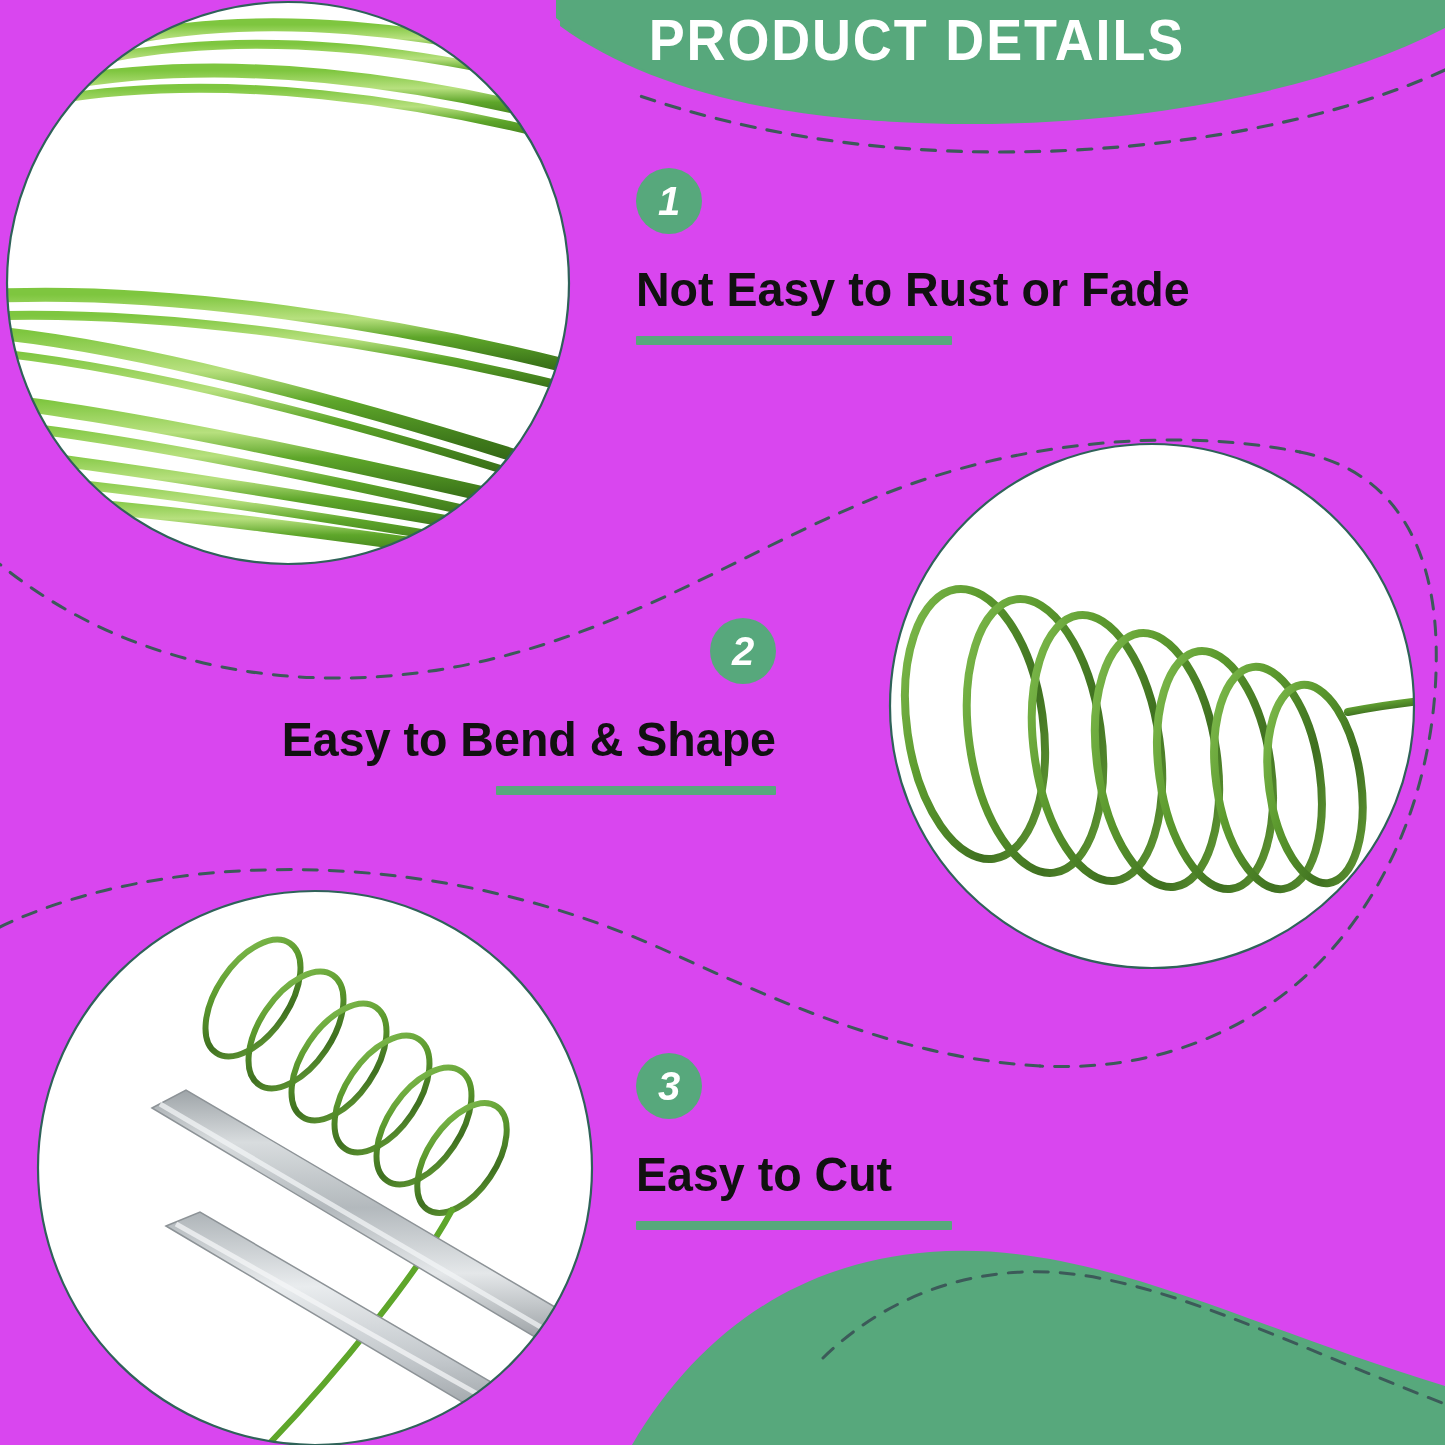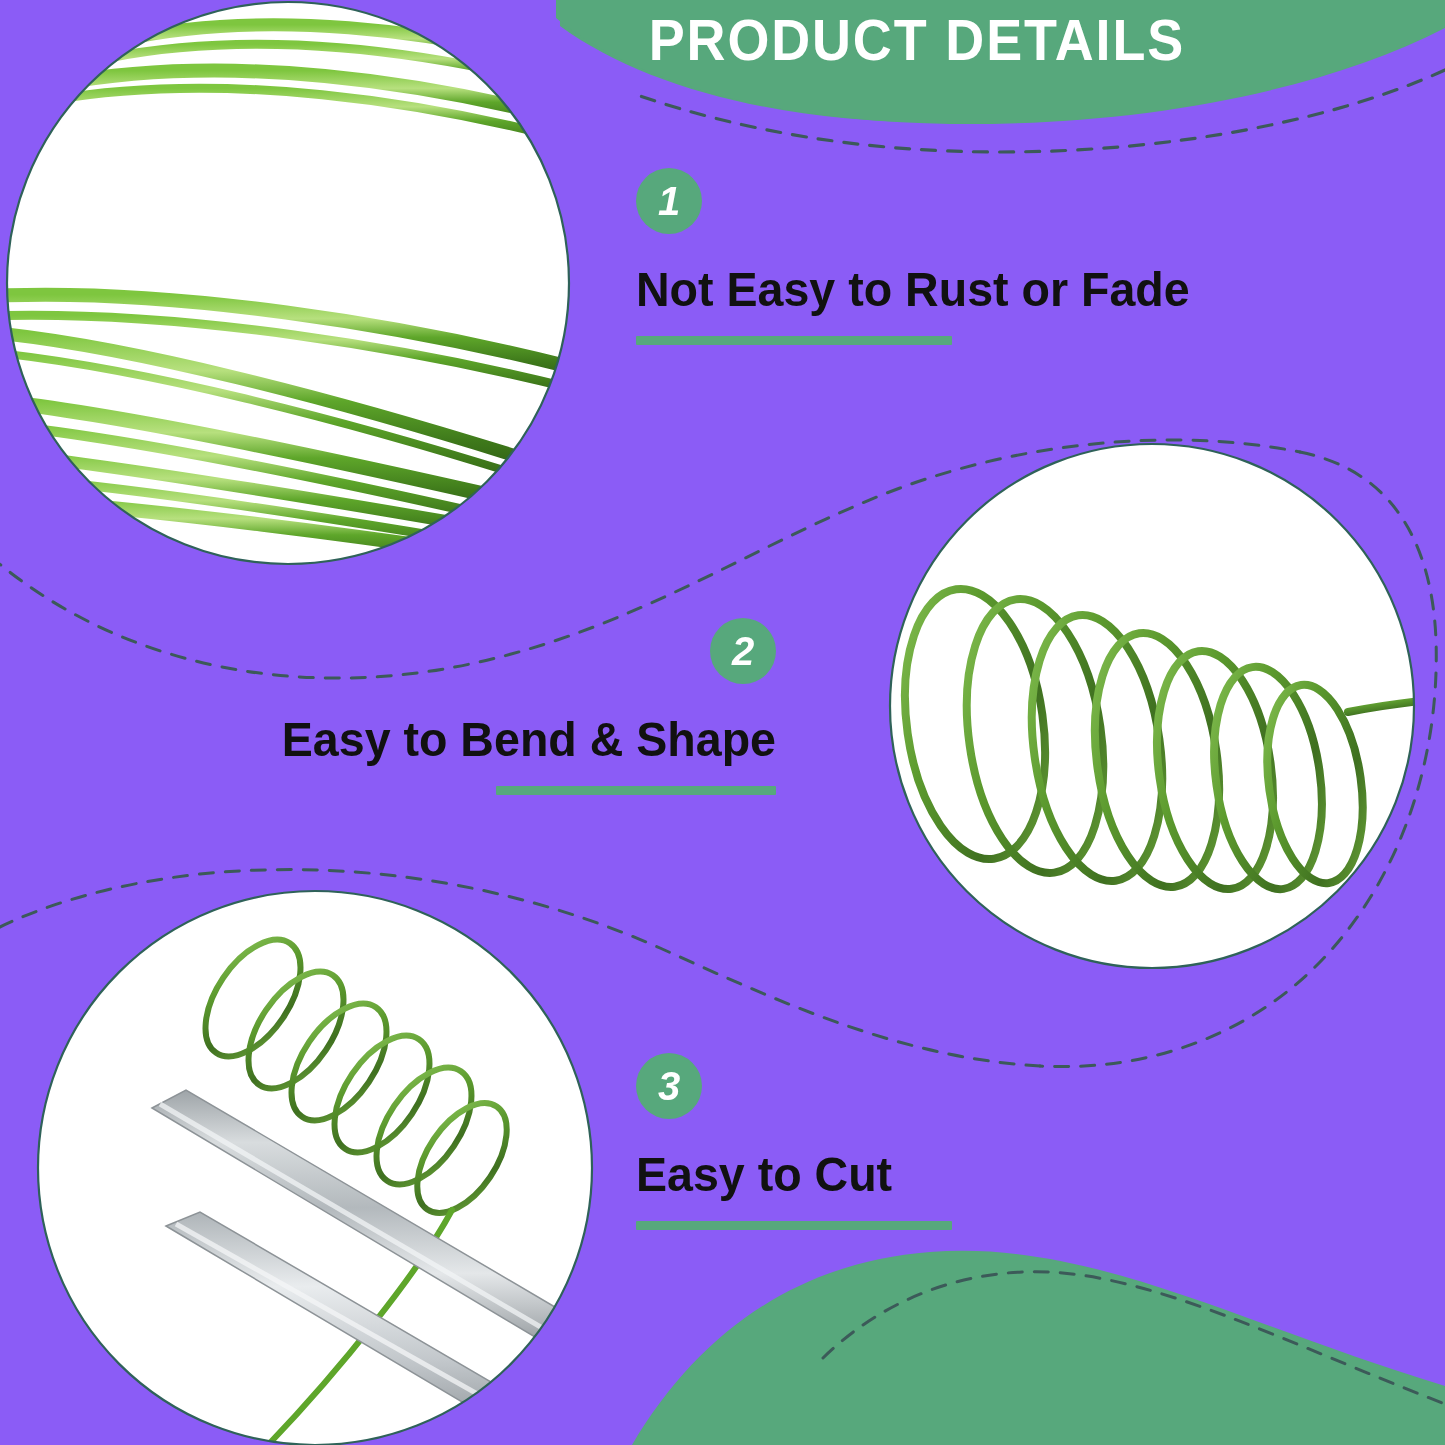--- a/index.html
+++ b/index.html
@@ -7,21 +7,21 @@
     padding: 0;
     background: #ffffff;
   }
   body {
     font-family: "Liberation Sans", sans-serif;
   }
   #infographic {
     position: relative;
     width: 1445px;
     height: 1445px;
-    background: #8b5cf6;
+    background: #d946ef;
     overflow: hidden;
   }
   .layer {
     position: absolute;
     top: 0;
     left: 0;
     width: 1445px;
     height: 1445px;
   }
   #decor-layer { z-index: 1; }

